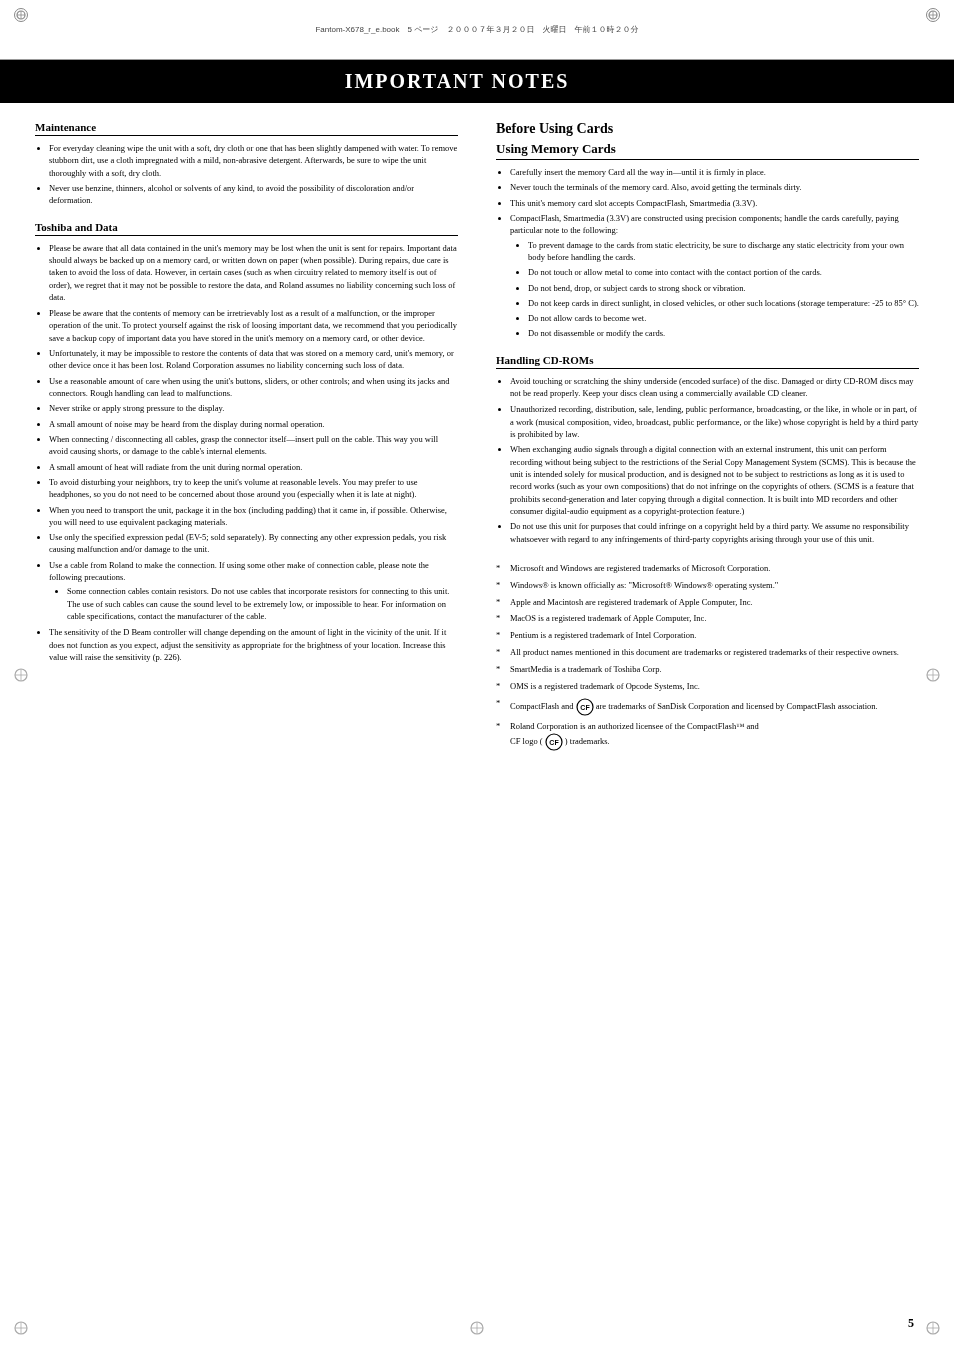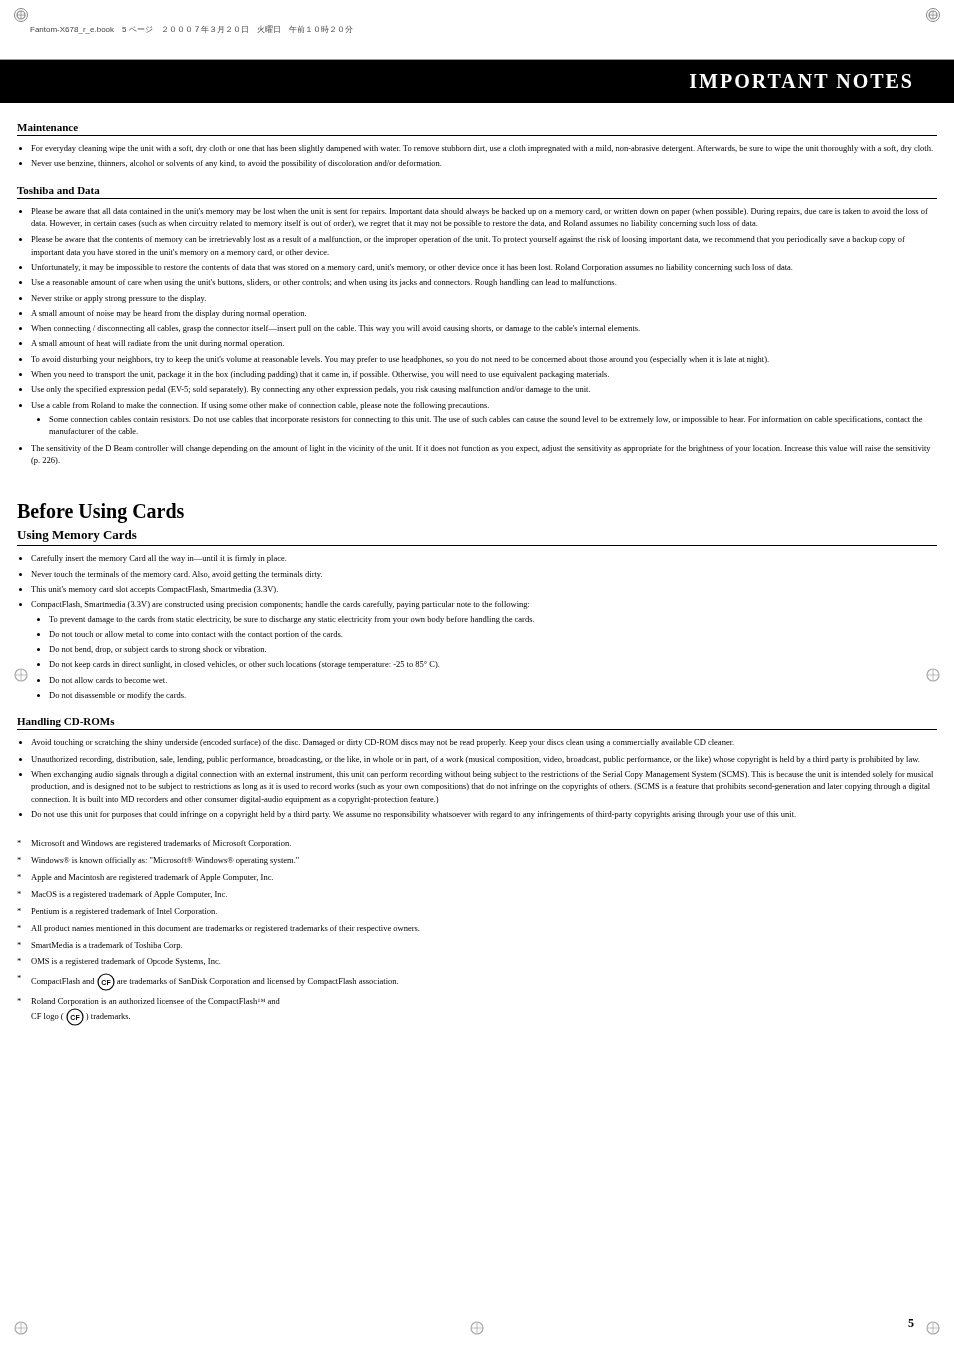--- a/index.html
+++ b/index.html
@@ -36,43 +36,43 @@
       height: 14px;
       border: 1.5px solid #888;
       border-radius: 50%;
       display: flex; align-items: center; justify-content: center;
       font-size: 7px;
     }
     .corner-tl { top: 8px; left: 14px; }
     .corner-tr { top: 8px; right: 14px; }
     .top-text {
       width: 100%;
-      text-align: left;
+      text-align: center;
       font-size: 8px;
       color: #444;
       font-family: Arial, sans-serif;
     }
     
     .title-bar {
       width: 100%;
       background: #000;
       color: #fff;
-      text-align: right;
+      text-align: center;
       padding: 10px 40px 10px 0;
       font-size: 20px;
       font-weight: bold;
       letter-spacing: 2px;
       margin-bottom: 18px;
     }
     
     .main-content {
       display: flex;
-      flex-direction: column;
-      padding: 0 17px;
-      gap: 30px;
+      flex-direction: row;
+      padding: 0 35px;
+      gap: 38px;
     }
     .left-col {
       flex: 1;
       min-width: 0;
     }
     .right-col {
       flex: 1;
       min-width: 0;
     }
     
@@ -121,21 +121,21 @@
       margin-right: 4px;
     }
     .page-num {
       position: absolute;
       bottom: 20px;
       right: 40px;
       font-size: 12px;
       font-weight: bold;
     }
     .before-using-header {
-      font-size: 20px;
+      font-size: 14px;
       font-weight: bold;
       margin-bottom: 2px;
     }
   </style>
 </head>
 <body>
 
 <div class="page">
 
   <div class="top-strip">

